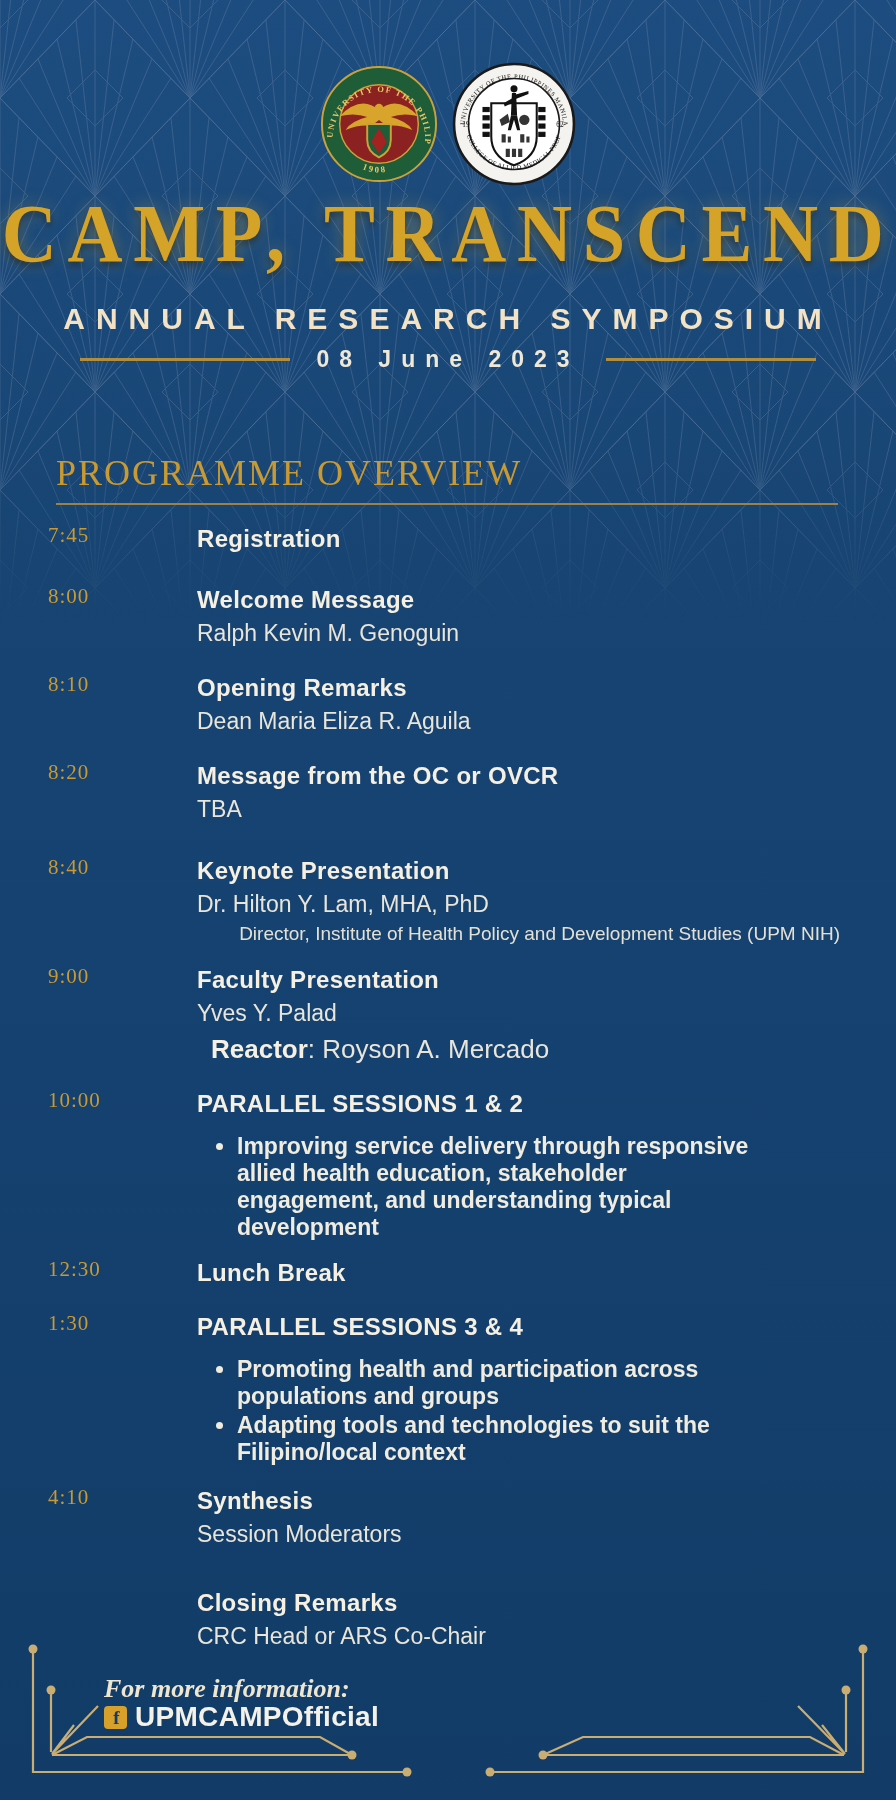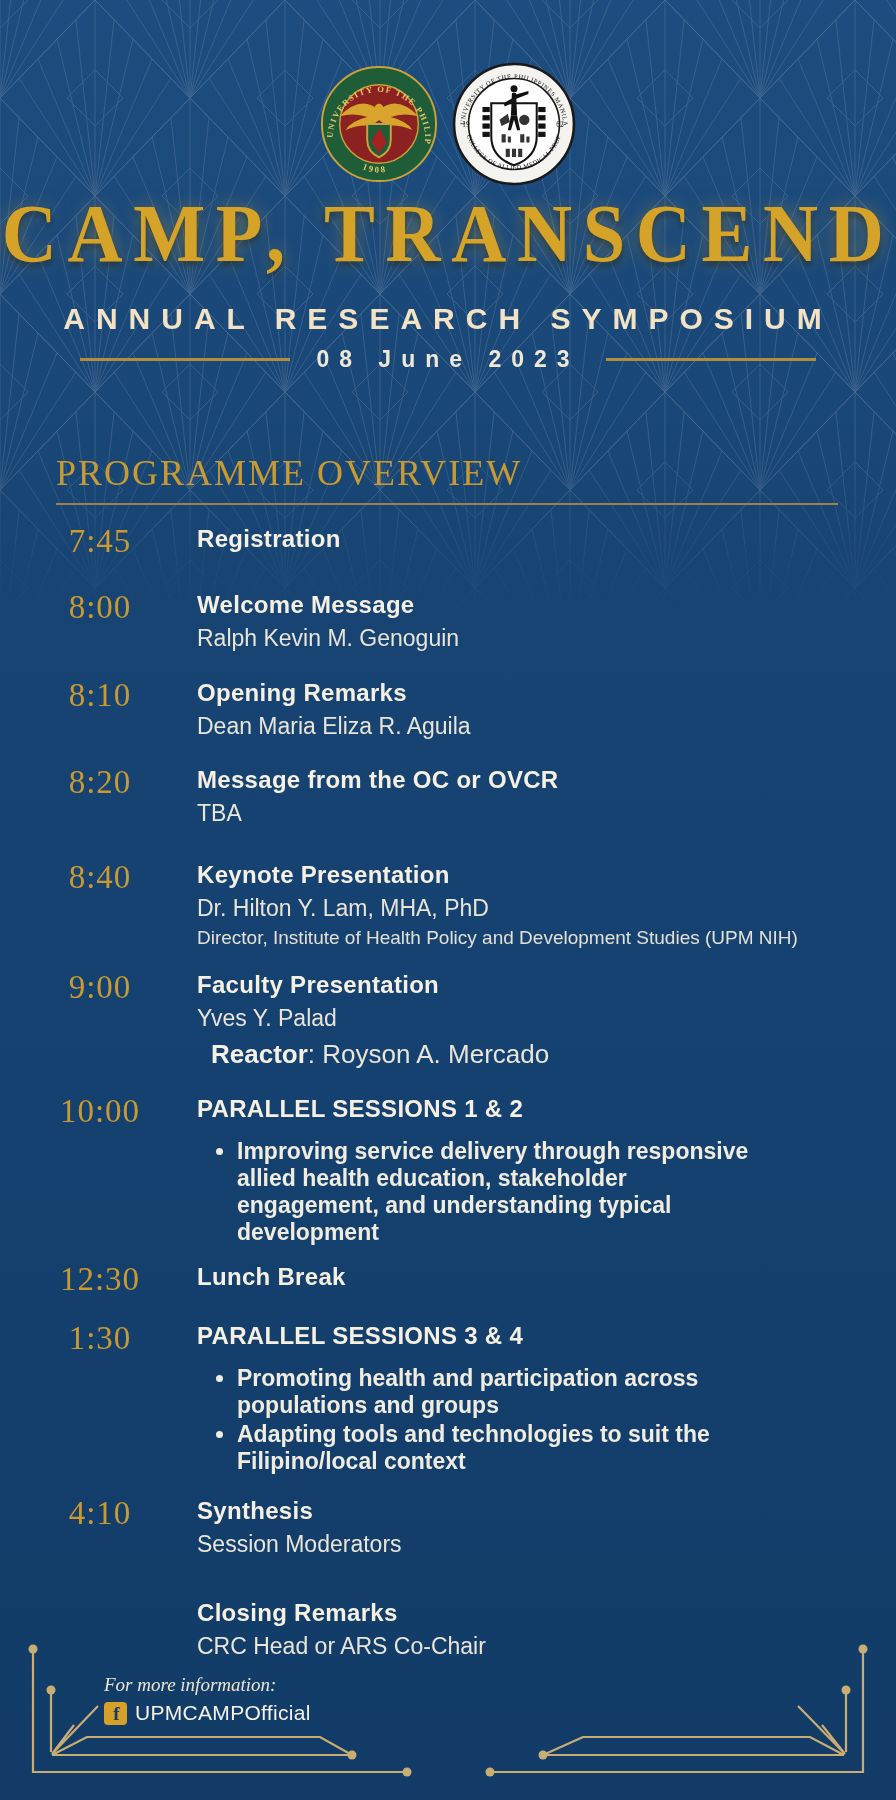--- a/index.html
+++ b/index.html
@@ -34,40 +34,40 @@
   .heading-rule{position:absolute;top:503px;left:56px;width:782px;height:2px;background:#9d8146;}
   
   .schedule{position:absolute;top:524px;left:48px;right:0;}
   .row{display:flex;margin-bottom:24px;}
   .row:nth-child(1){margin-bottom:31px;}
   .row:nth-child(4){margin-bottom:31px;}
   .row:nth-child(5){margin-bottom:20px;}
   .row:nth-child(7){margin-bottom:15px;}
   .row:nth-child(9){margin-bottom:19px;}
   .row:nth-child(10){margin-bottom:38px;}
-  .t{flex:none;width:104px;text-align:center;font-family:"Liberation Serif",serif;
-     font-size:33px;line-height:1.05;letter-spacing:1px;color:#c99a31;}
+  .t{flex:none;width:104px;text-align:left;font-family:"Liberation Serif",serif;
+     font-size:21px;line-height:1.05;letter-spacing:1px;color:#c99a31;}
   .c{margin-left:45px;flex:1;padding-right:56px;}
   .title{font-weight:700;font-size:24px;line-height:1.25;color:#f6f0e2;letter-spacing:.3px;}
   .spk{font-size:23px;line-height:1.3;color:#e9e5d9;margin-top:4px;}
-  .role{font-size:19px;line-height:1.25;color:#e4e0d4;margin-top:2px;}
+  .role{font-size:19px;line-height:1.25;color:#e4e0d4;margin-top:2px;text-align:right;}
   .reactor{margin:5px 0 0 14px;font-size:26px;color:#e9e5d9;}
   .reactor b{color:#f6f0e2;}
   .bullets{margin:14px 0 0;padding-left:40px;list-style:disc;max-width:528px;font-weight:bold;}
   .bullet{font-size:23px;line-height:1.17;color:#f0ecdf;margin:2px 0;}
   .bullet::marker{color:#f0ecdf;}
   
   .info-label{position:absolute;left:104px;top:1674px;
-    font-family:"Liberation Serif",serif;font-style:italic;font-size:19px;color:#efe6d0;}
+    font-family:"Liberation Serif",serif;font-style:italic;font-size:26px;color:#efe6d0;font-weight:bold;}
   .fb-row{position:absolute;left:104px;top:1701px;display:flex;align-items:center;gap:8px;cursor:pointer;}
   .fb-icon{width:23px;height:23px;border-radius:4px;background:#d7a02b;
     display:flex;align-items:center;justify-content:center;}
   .fb-icon span{font-weight:700;font-size:19px;color:#14396b;transform:translate(1px,1px);
     font-family:"Liberation Serif",serif;}
-  .fb-handle{font-weight:400;font-size:21px;letter-spacing:.3px;color:#f4f1e8;}
+  .fb-handle{font-weight:700;font-size:28px;letter-spacing:.3px;color:#f4f1e8;}
   .decor{position:absolute;left:0;top:1640px;}
   .seal{display:block;}
 </style>
 </head>
 <body>
 
 <div class="poster">
 
   <svg class="bg-pattern" width="896" height="620" viewBox="0 0 896 620" aria-hidden="true">
     <defs>

